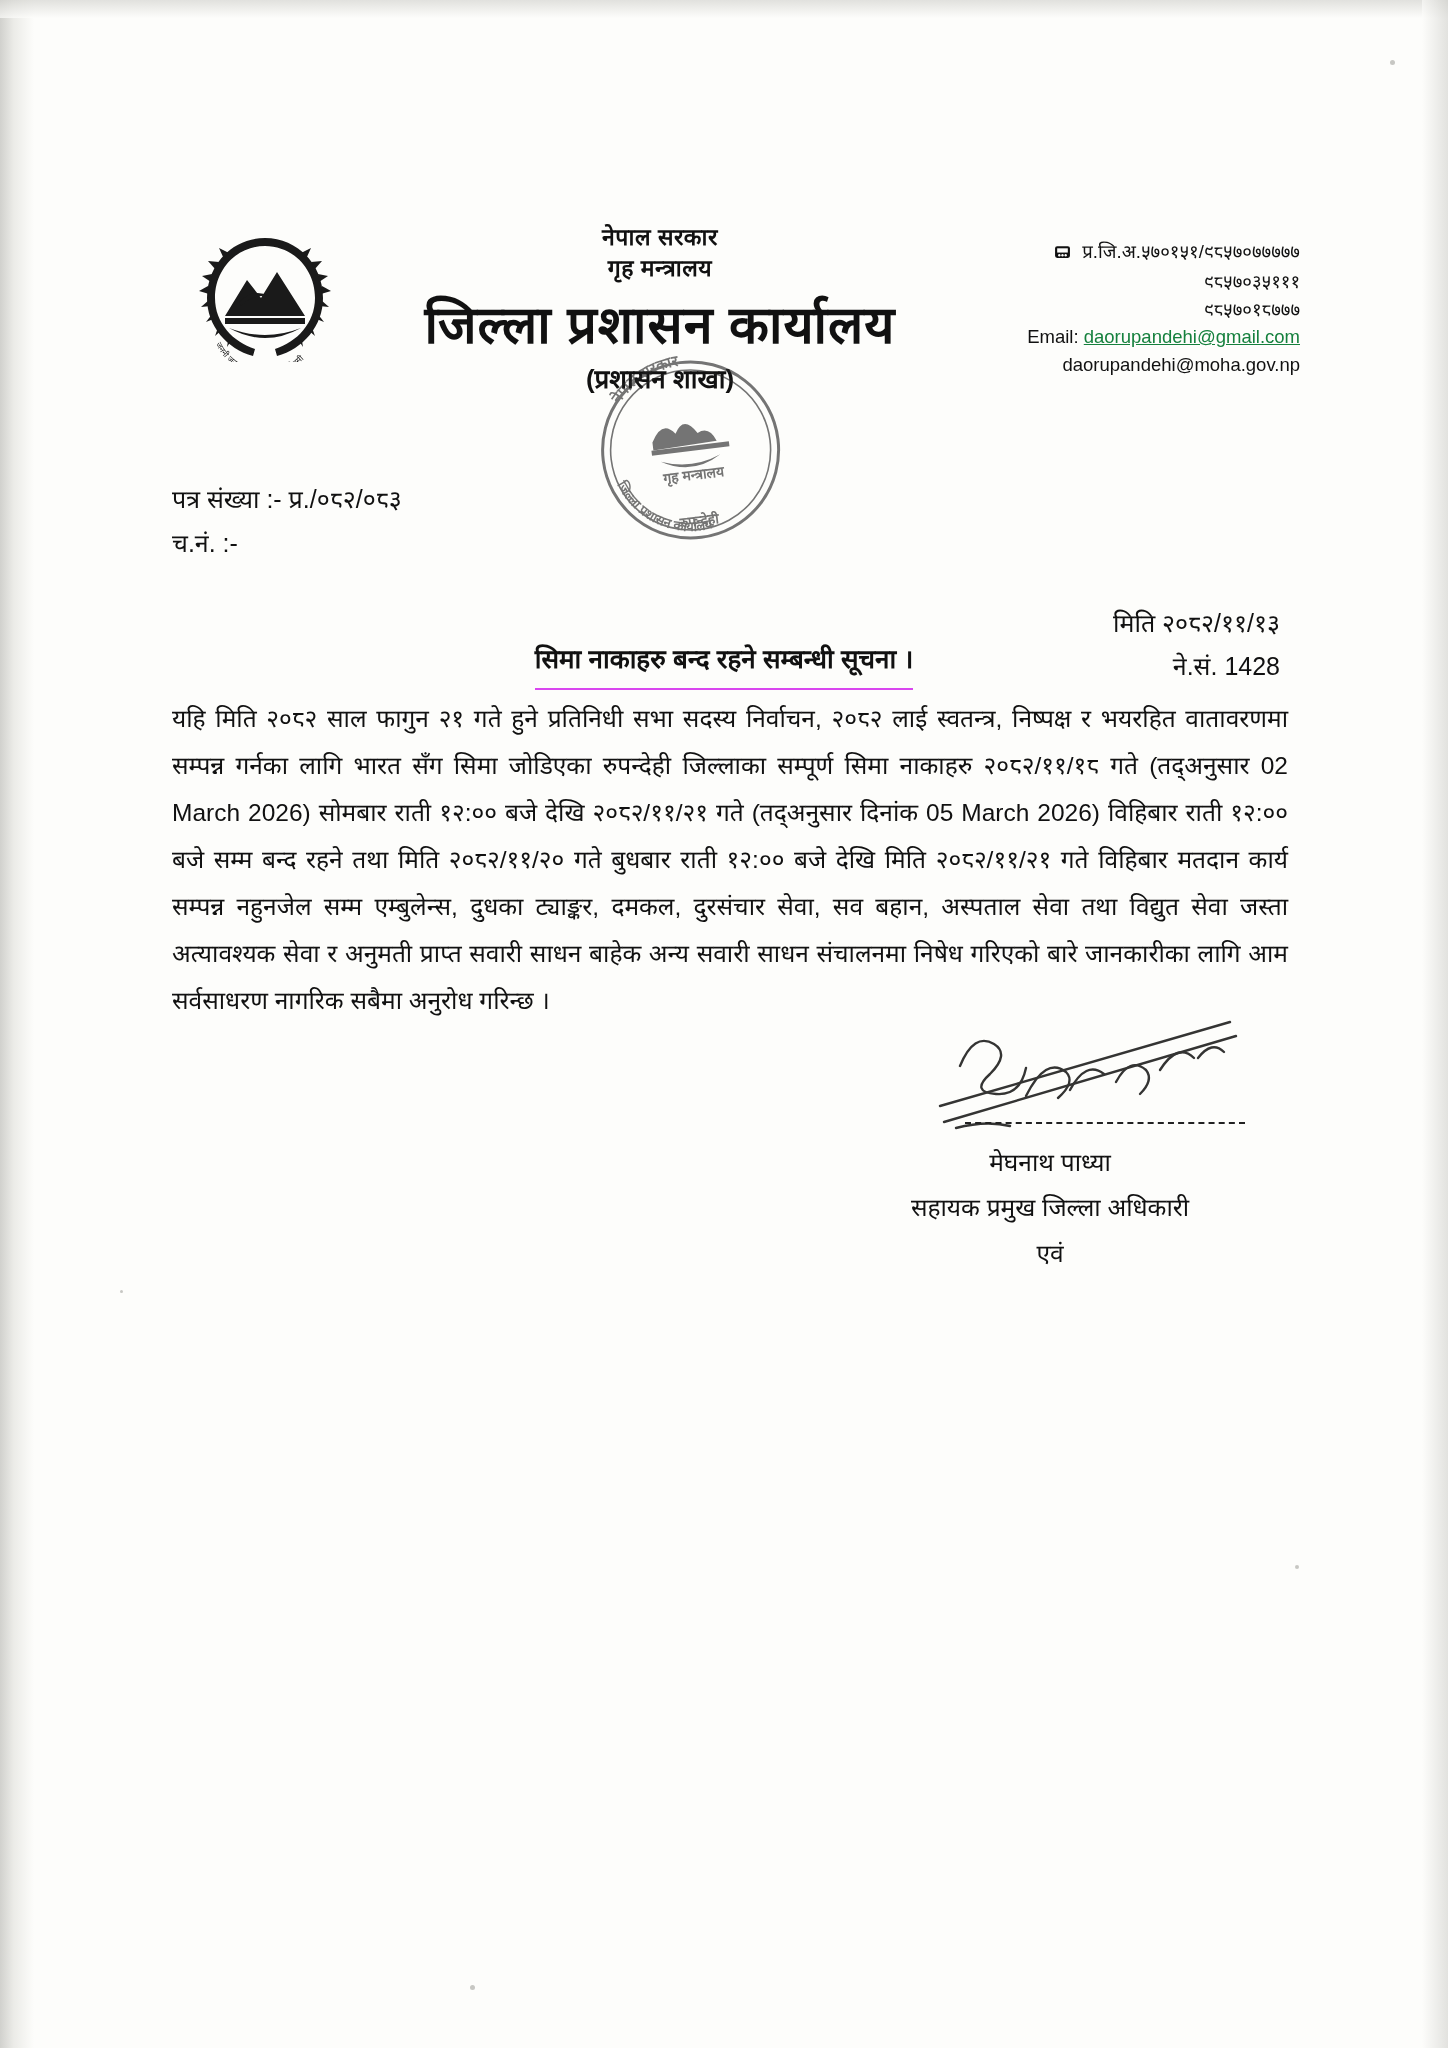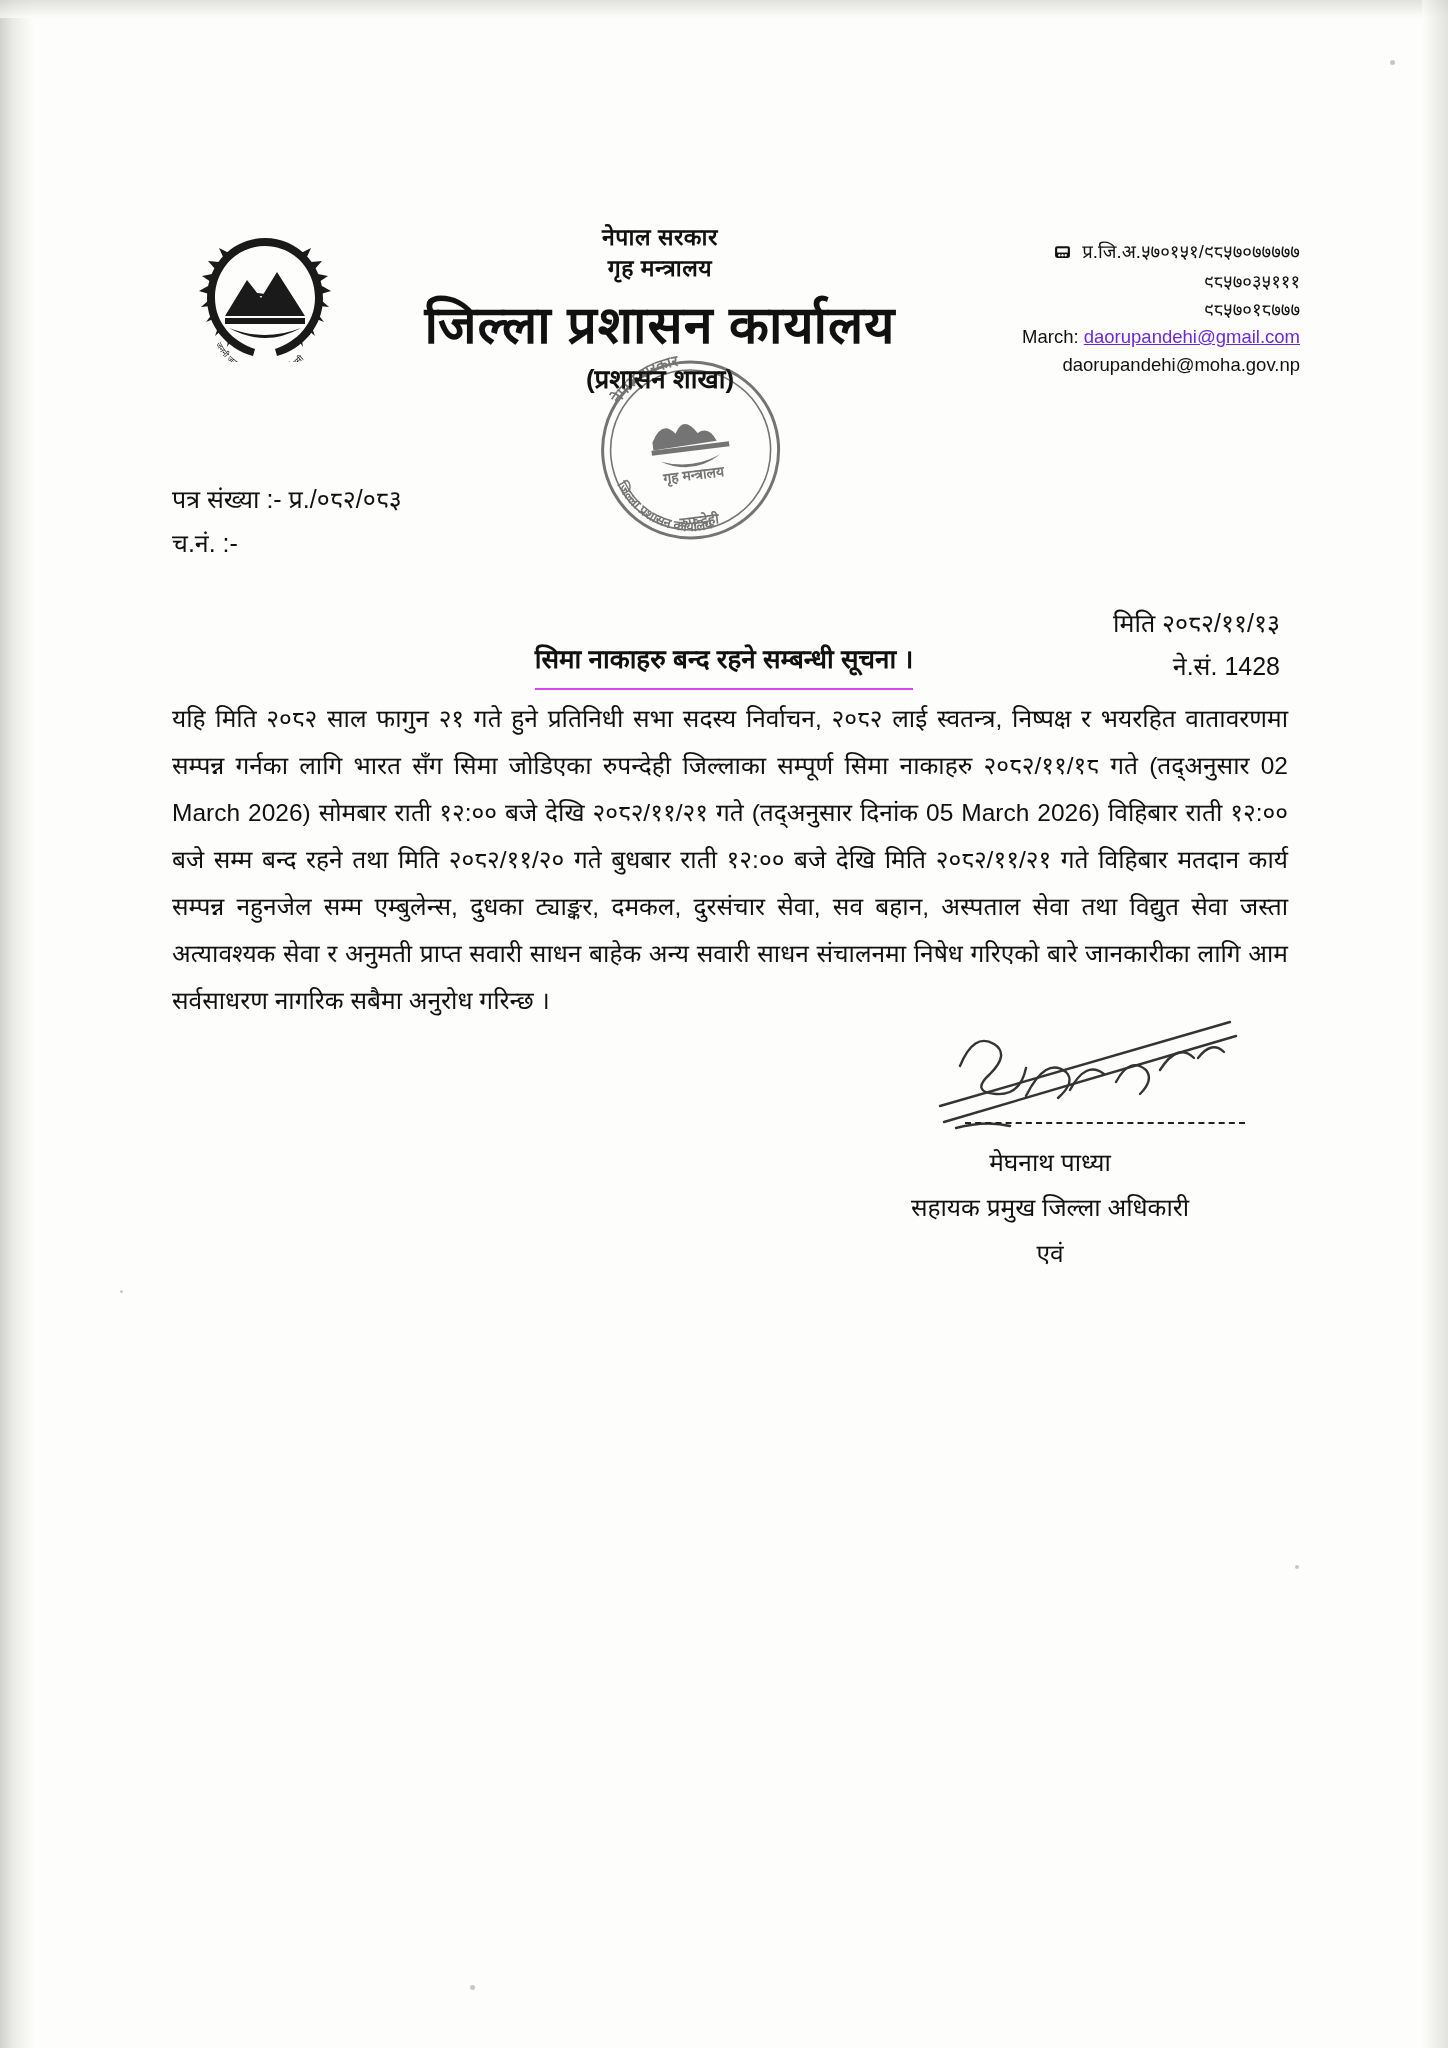--- a/index.html
+++ b/index.html
@@ -97,21 +97,21 @@
   .contact-block .phone-icon {
     display: inline-block;
     margin-right: 6px;
     vertical-align: -2px;
   }
   .contact-block a, .contact-block .mail {
     color: #111;
   }
   .mail-underline {
     text-decoration: underline;
-    color: #6d28d9;
+    color: #15803d;
   }
 
   
   .stamp {
     position: absolute;
     left: 575px;
     top: 330px;
     width: 230px;
     height: 230px;
     opacity: .62;
@@ -261,21 +261,21 @@
           <circle cx="5" cy="11.5" r="1.1" fill="#fdfdfb"></circle>
           <circle cx="8" cy="11.5" r="1.1" fill="#fdfdfb"></circle>
           <circle cx="11" cy="11.5" r="1.1" fill="#fdfdfb"></circle>
         </svg>
       </span>
       <span>प्र.जि.अ.५७०१५१/९८५७०७७७७७</span>
     </div>
     <div>९८५७०३५१११</div>
     <div>९८५७०१८७७७</div>
     <div>
-      <span>March:</span>
+      <span>Email:</span>
       <span class="mail-underline">daorupandehi@gmail.com</span>
     </div>
     <div class="mail">daorupandehi@moha.gov.np</div>
   </div>
 
   <div class="stamp">
     <svg viewBox="0 0 230 230" width="230" height="230" aria-hidden="true">
       <defs>
         <path id="stampTop" d="M30 120 A 85 85 0 0 1 200 120" fill="none"></path>
         <path id="stampBottom" d="M34 120 A 81 81 0 0 0 196 120" fill="none"></path>

